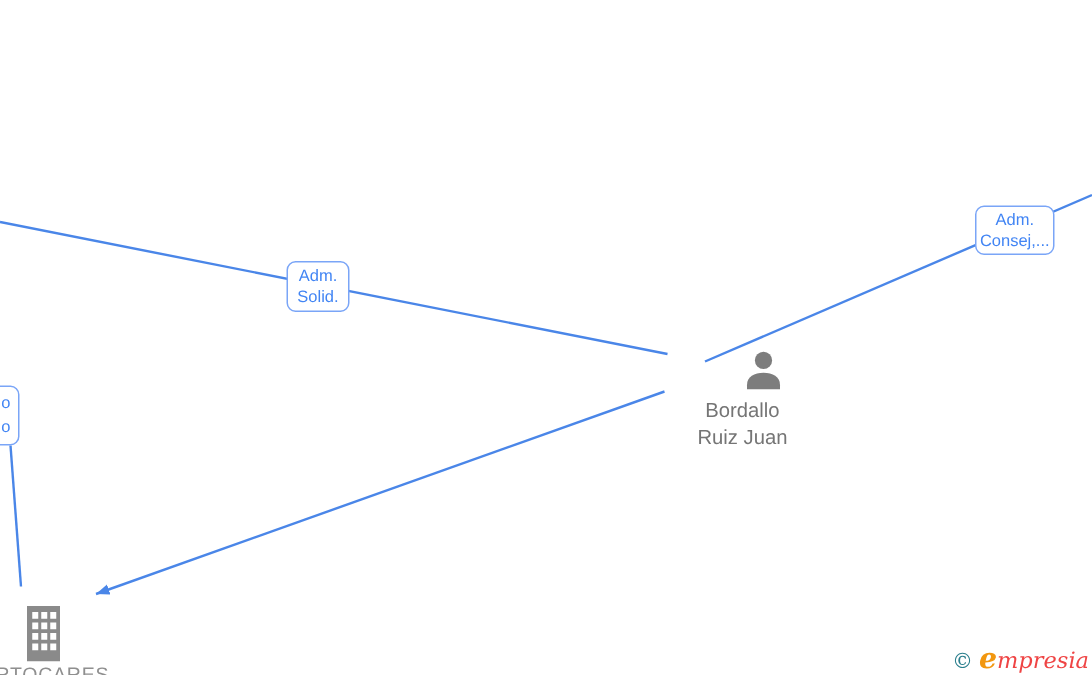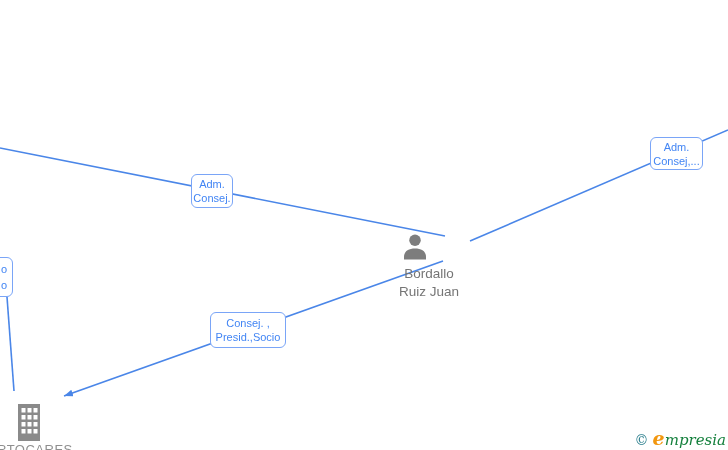--- a/index.html
+++ b/index.html
@@ -36,21 +36,21 @@
   }
   .edge-label span { display: block; white-space: nowrap; }
   #lbl-adm-solid { left: 191px; top: 174px; width: 42px; height: 34px; }
   #lbl-adm-unico { left: 650px; top: 137px; width: 53px; height: 33px; }
   #lbl-consej    { left: 210px; top: 312px; width: 76px; height: 36px; }
   #lbl-partial   { left: -33px; top: 257px; width: 46px; height: 40px;
                    align-items: flex-end; padding-right: 5px; line-height: 16px; }
   .person-node {
     position: absolute;
     left: 399px; top: 232px; width: 126px;
-    display: flex; flex-direction: column; align-items: flex-start;
+    display: flex; flex-direction: column; align-items: flex-end;
     cursor: pointer;
   }
   .person-node .node-label {
     margin-top: 3px;
     color: #757575;
     font-size: 13.5px;
     line-height: 18px;
     text-align: center;
   }
   .company-node {
@@ -70,53 +70,49 @@
   .brand-logo {
     position: absolute;
     right: 2px; bottom: 1px;
     display: flex; align-items: baseline;
     font-family: "DejaVu Serif", serif;
     cursor: pointer;
     text-decoration: none;
   }
   .brand-logo .copy { color: #2b7f8d; font-size: 14px; margin-right: 4px; font-style: normal; }
   .brand-logo .e    { color: #f2970f; font-size: 19px; font-style: italic; font-weight: bold; line-height: 18px; }
-  .brand-logo .rest { color: #15803d; font-size: 15px; font-style: italic; }
+  .brand-logo .rest { color: #ef4444; font-size: 15px; font-style: italic; }
 </style>
 </head>
 <body>
 
 <div class="canvas">
 
   <svg class="edges" viewBox="0 0 728 450">
     <defs>
       <marker id="arrowhead" markerWidth="10" markerHeight="8" refX="9" refY="3.5" orient="auto" markerUnits="userSpaceOnUse">
         <path d="M0,0 L9,3.5 L0,7 z" fill="#4a86e8"></path>
       </marker>
     </defs>
     <line x1="0" y1="148" x2="445" y2="236" stroke="#4a86e8" stroke-width="1.6"></line>
     <line x1="470" y1="241" x2="728" y2="130" stroke="#4a86e8" stroke-width="1.6"></line>
     <line x1="443" y1="261" x2="64" y2="396" stroke="#4a86e8" stroke-width="1.6" marker-end="url(#arrowhead)"></line>
     <line x1="7" y1="297" x2="14" y2="391" stroke="#4a86e8" stroke-width="1.6"></line>
   </svg>
 
   <div class="edge-label" id="lbl-adm-solid">
     <span>Adm.</span>
-    <span>Consej.</span>
+    <span>Solid.</span>
   </div>
 
   <div class="edge-label" id="lbl-adm-unico">
     <span>Adm.</span>
     <span>Consej,...</span>
   </div>
 
-  <div class="edge-label" id="lbl-consej">
-    <span>Consej. ,</span>
-    <span>Presid.,Socio</span>
-  </div>
 
   <div class="edge-label" id="lbl-partial">
     <span>o</span>
     <span>o</span>
   </div>
 
   <div class="person-node">
     <svg width="32" height="30" viewBox="0 0 24 24">
       <circle cx="12" cy="6.6" r="4.6" fill="#7d7d7d"></circle>
       <path d="M3.2 22 v-2.2 c0-4.6 3.9-6.6 8.8-6.6 s8.8 2 8.8 6.6 V22 z" fill="#7d7d7d"></path>

